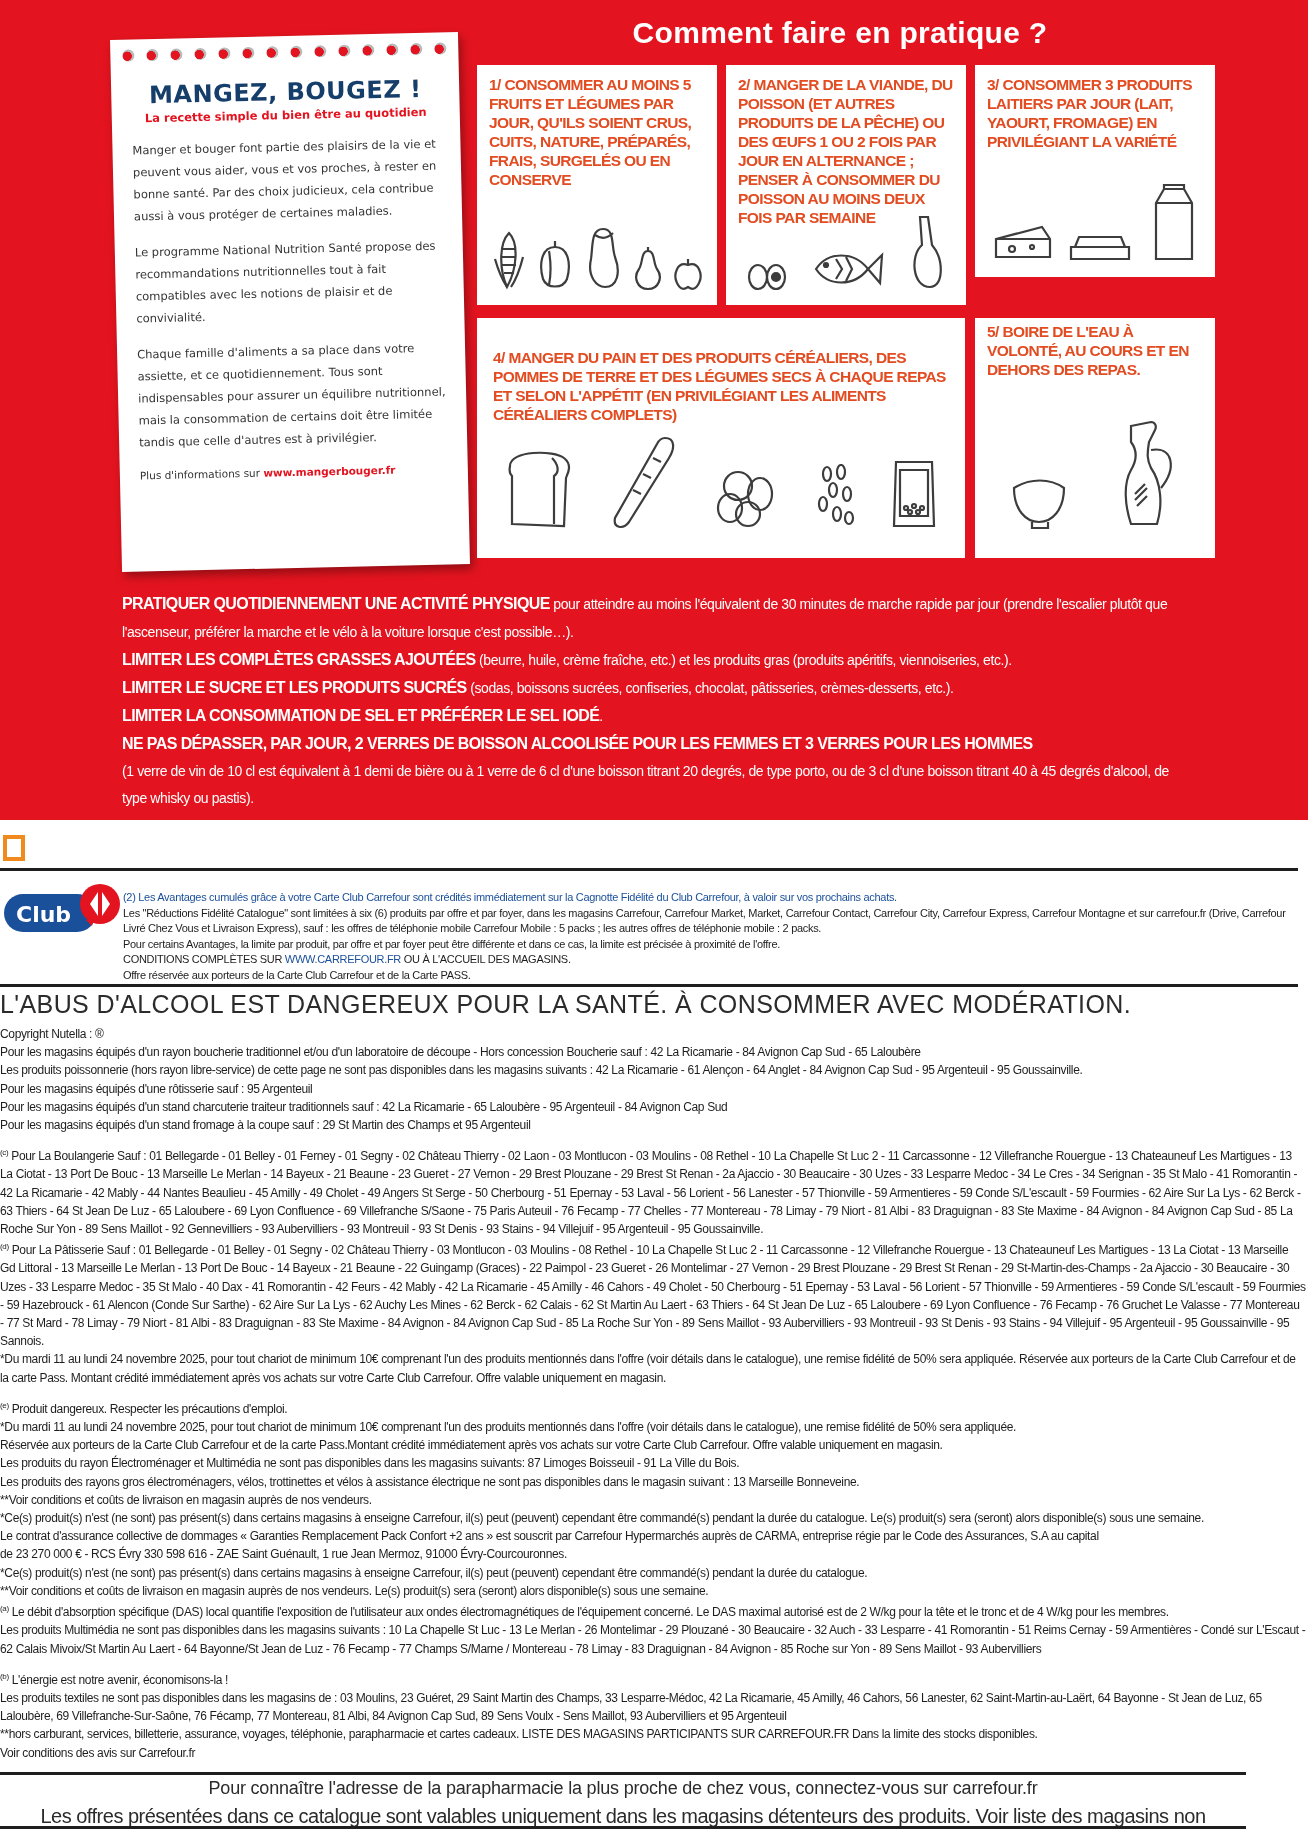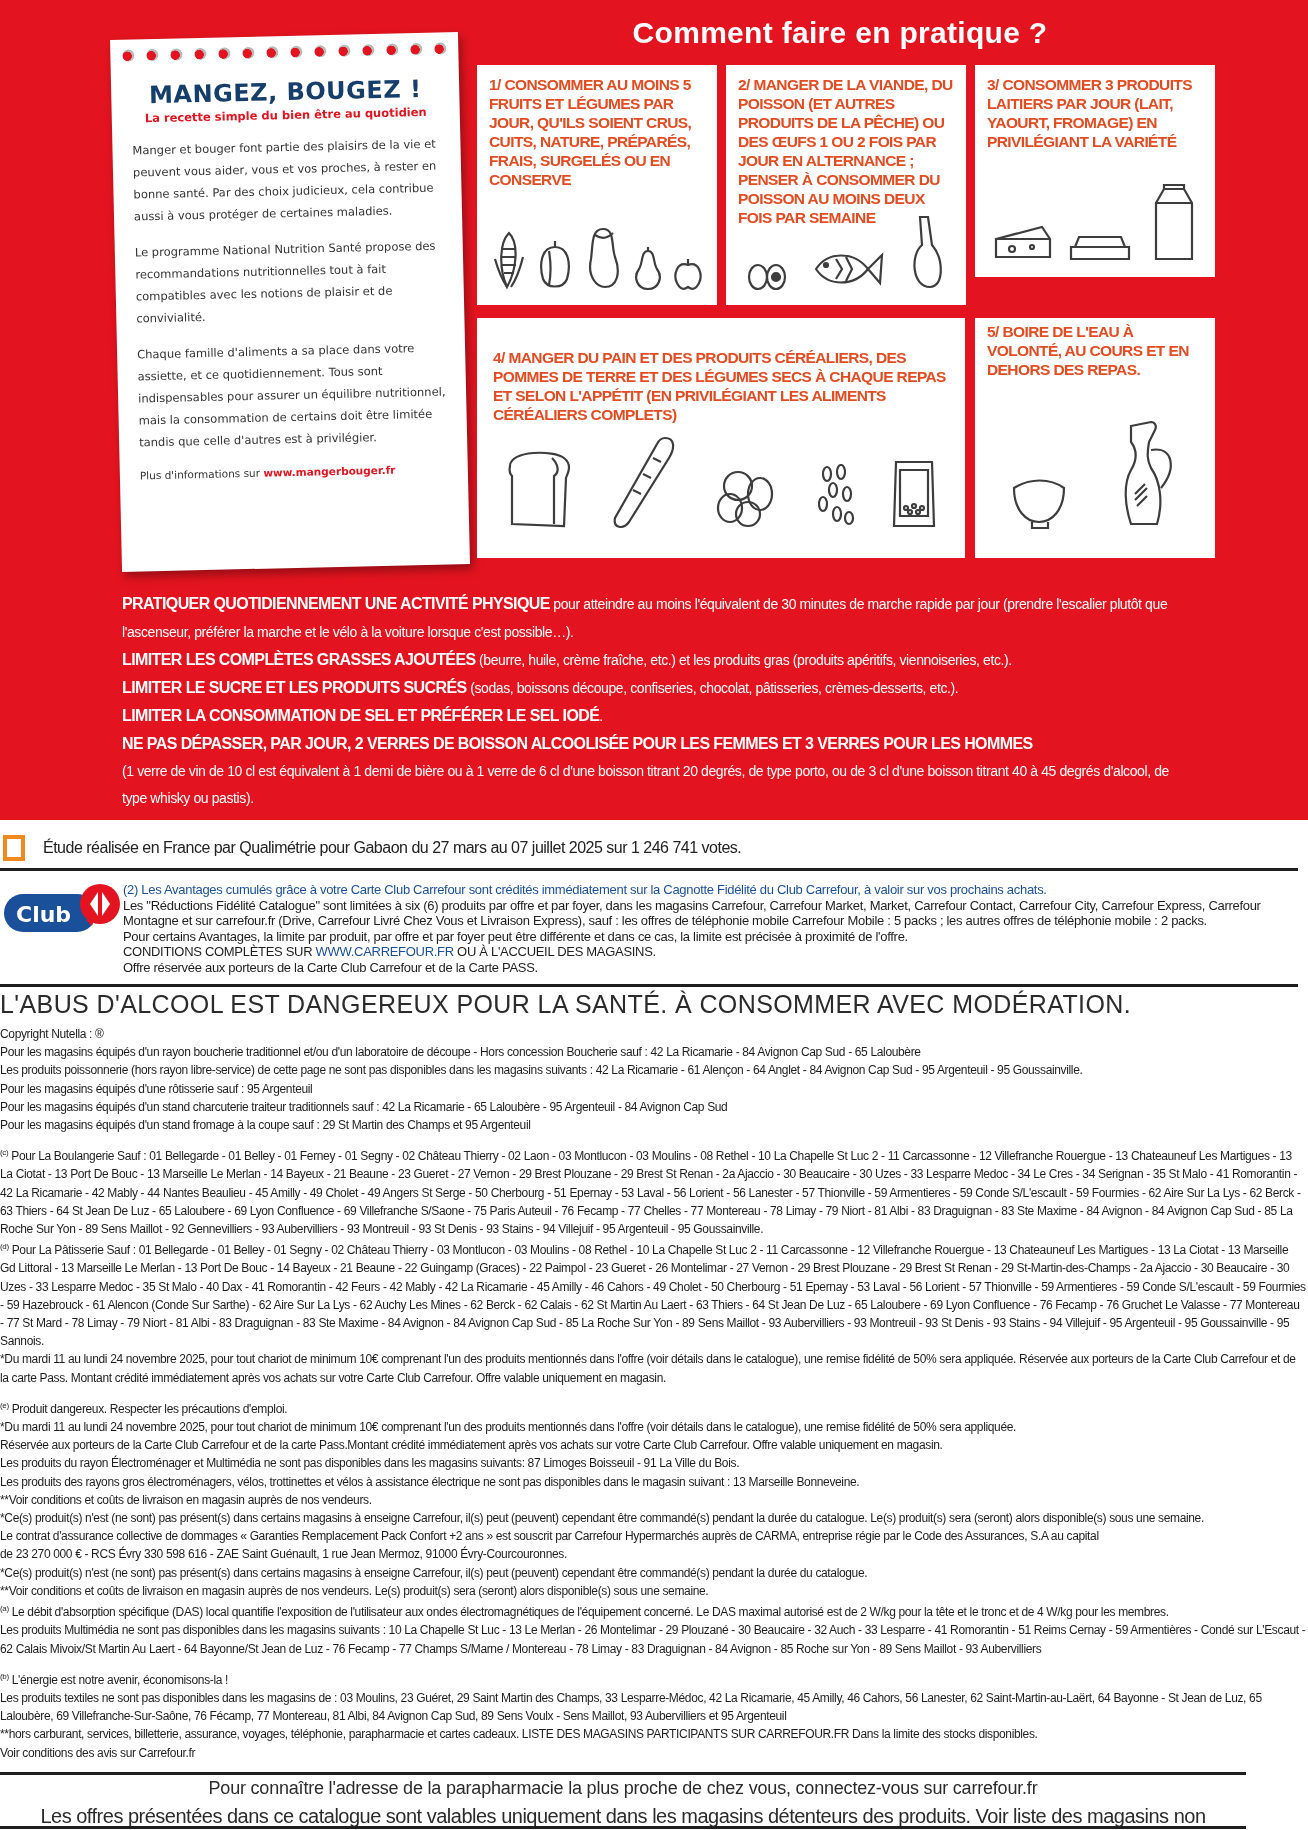--- a/index.html
+++ b/index.html
@@ -45,21 +45,21 @@
   
   .study { position: absolute; left: 0; top: 828px; width: 1308px; height: 40px; display: flex; align-items: center; }
   .study-icon { width: 22px; height: 26px; background: #f08a1e; margin-left: 3px; position: relative; }
   .study-icon::after { content: ""; position: absolute; left: 4px; top: 4px; width: 14px; height: 18px; background: #fff; }
   .study-text { margin-left: 18px; font-size: 16px; letter-spacing: -0.5px; color: #222; }
 
   .hr { position: absolute; left: 0; width: 1298px; height: 3px; background: #1e1e1e; }
 
   .club { position: absolute; left: 0; top: 878px; width: 1308px; height: 96px; }
   .club-logo { position: absolute; left: 2px; top: 4px; width: 122px; height: 52px; }
-  .club-lines { position: absolute; left: 123px; top: 4px; width: 1180px; font-size: 13px; line-height: 15.5px; letter-spacing: -0.3px; color: #1e1e1e; }
+  .club-lines { position: absolute; left: 123px; top: 12px; width: 1180px; font-size: 11px; line-height: 15.5px; letter-spacing: -0.3px; color: #1e1e1e; }
   .club-lines .blue { color: #1a4f9a; }
 
   .alcohol { position: absolute; left: 0; top: 990px; font-family: "Liberation Sans", sans-serif; font-size: 25px; color: #2b2b2b; letter-spacing: 0.4px; }
 
   .legal { position: absolute; left: 0; top: 1025px; width: 1306px; font-size: 12px; line-height: 18.2px; letter-spacing: -0.35px; color: #1e1e1e; }
   .legal p { margin: 0; }
   .legal .gap { height: 10px; }
   .legal sup { font-size: 8px; }
 
   .bottom-box { position: absolute; left: 0; top: 1778px; width: 1246px; text-align: center; }
@@ -214,30 +214,29 @@
           <path d="M14 6 L34 2 C38 2 40 6 38 10 L32 22 C30 34 30 40 34 48 C44 62 46 84 40 104 L14 104 C8 86 6 64 14 50 C20 40 20 30 14 22 Z"></path>
           <path d="M34 30 C56 26 60 48 44 68"></path>
           <path d="M18 74 l10 -10 M18 80 l12 -12 M20 86 l10 -10"></path>
         </svg>
     </div>
   </div>
 
   <div class="reco">
     <div><b>PRATIQUER QUOTIDIENNEMENT UNE ACTIVITÉ PHYSIQUE</b><span class="detail"> pour atteindre au moins l'équivalent de 30 minutes de marche rapide par jour (prendre l'escalier plutôt que l'ascenseur, préférer la marche et le vélo à la voiture lorsque c'est possible…).</span></div>
     <div><b>LIMITER LES COMPLÈTES GRASSES AJOUTÉES</b><span class="detail"> (beurre, huile, crème fraîche, etc.) et les produits gras (produits apéritifs, viennoiseries, etc.).</span></div>
-    <div><b>LIMITER LE SUCRE ET LES PRODUITS SUCRÉS</b><span class="detail"> (sodas, boissons découpe, confiseries, chocolat, pâtisseries, crèmes-desserts, etc.).</span></div>
+    <div><b>LIMITER LE SUCRE ET LES PRODUITS SUCRÉS</b><span class="detail"> (sodas, boissons sucrées, confiseries, chocolat, pâtisseries, crèmes-desserts, etc.).</span></div>
     <div><b>LIMITER LA CONSOMMATION DE SEL ET PRÉFÉRER LE SEL IODÉ</b><span class="detail">.</span></div>
     <div><b>NE PAS DÉPASSER, PAR JOUR, 2 VERRES DE BOISSON ALCOOLISÉE POUR LES FEMMES ET 3 VERRES POUR LES HOMMES</b><span class="detail"></span></div>
     <div class="detail">(1 verre de vin de 10 cl est équivalent à 1 demi de bière ou à 1 verre de 6 cl d'une boisson titrant 20 degrés, de type porto, ou de 3 cl d'une boisson titrant 40 à 45 degrés d'alcool, de type whisky ou pastis).</div>
   </div>
 </section>
 
 <div class="study">
   <span class="study-icon"></span>
-  <span class="study-text">Étude réalisée en France par Qualimétrie pour Gabaon du 27 mars au 07 juillet 2025 sur 1 246 741 votes.</span>
 </div>
 <div class="hr" style="top:868px;"></div>
 
 <div class="club">
   <svg class="club-logo" viewBox="0 0 122 52">
     <rect x="2" y="12" width="92" height="38" rx="19" fill="#1a4f9a"></rect>
     <text x="14" y="40" font-family="DejaVu Sans, sans-serif" font-weight="bold" font-size="22" fill="#ffffff">Club</text>
     <circle cx="98" cy="22" r="20" fill="#e3141f"></circle>
     <path d="M96 10 L88 22 L96 34 Z" fill="#ffffff"></path>
     <path d="M100 10 L108 22 L100 34 Z" fill="#ffffff"></path>

